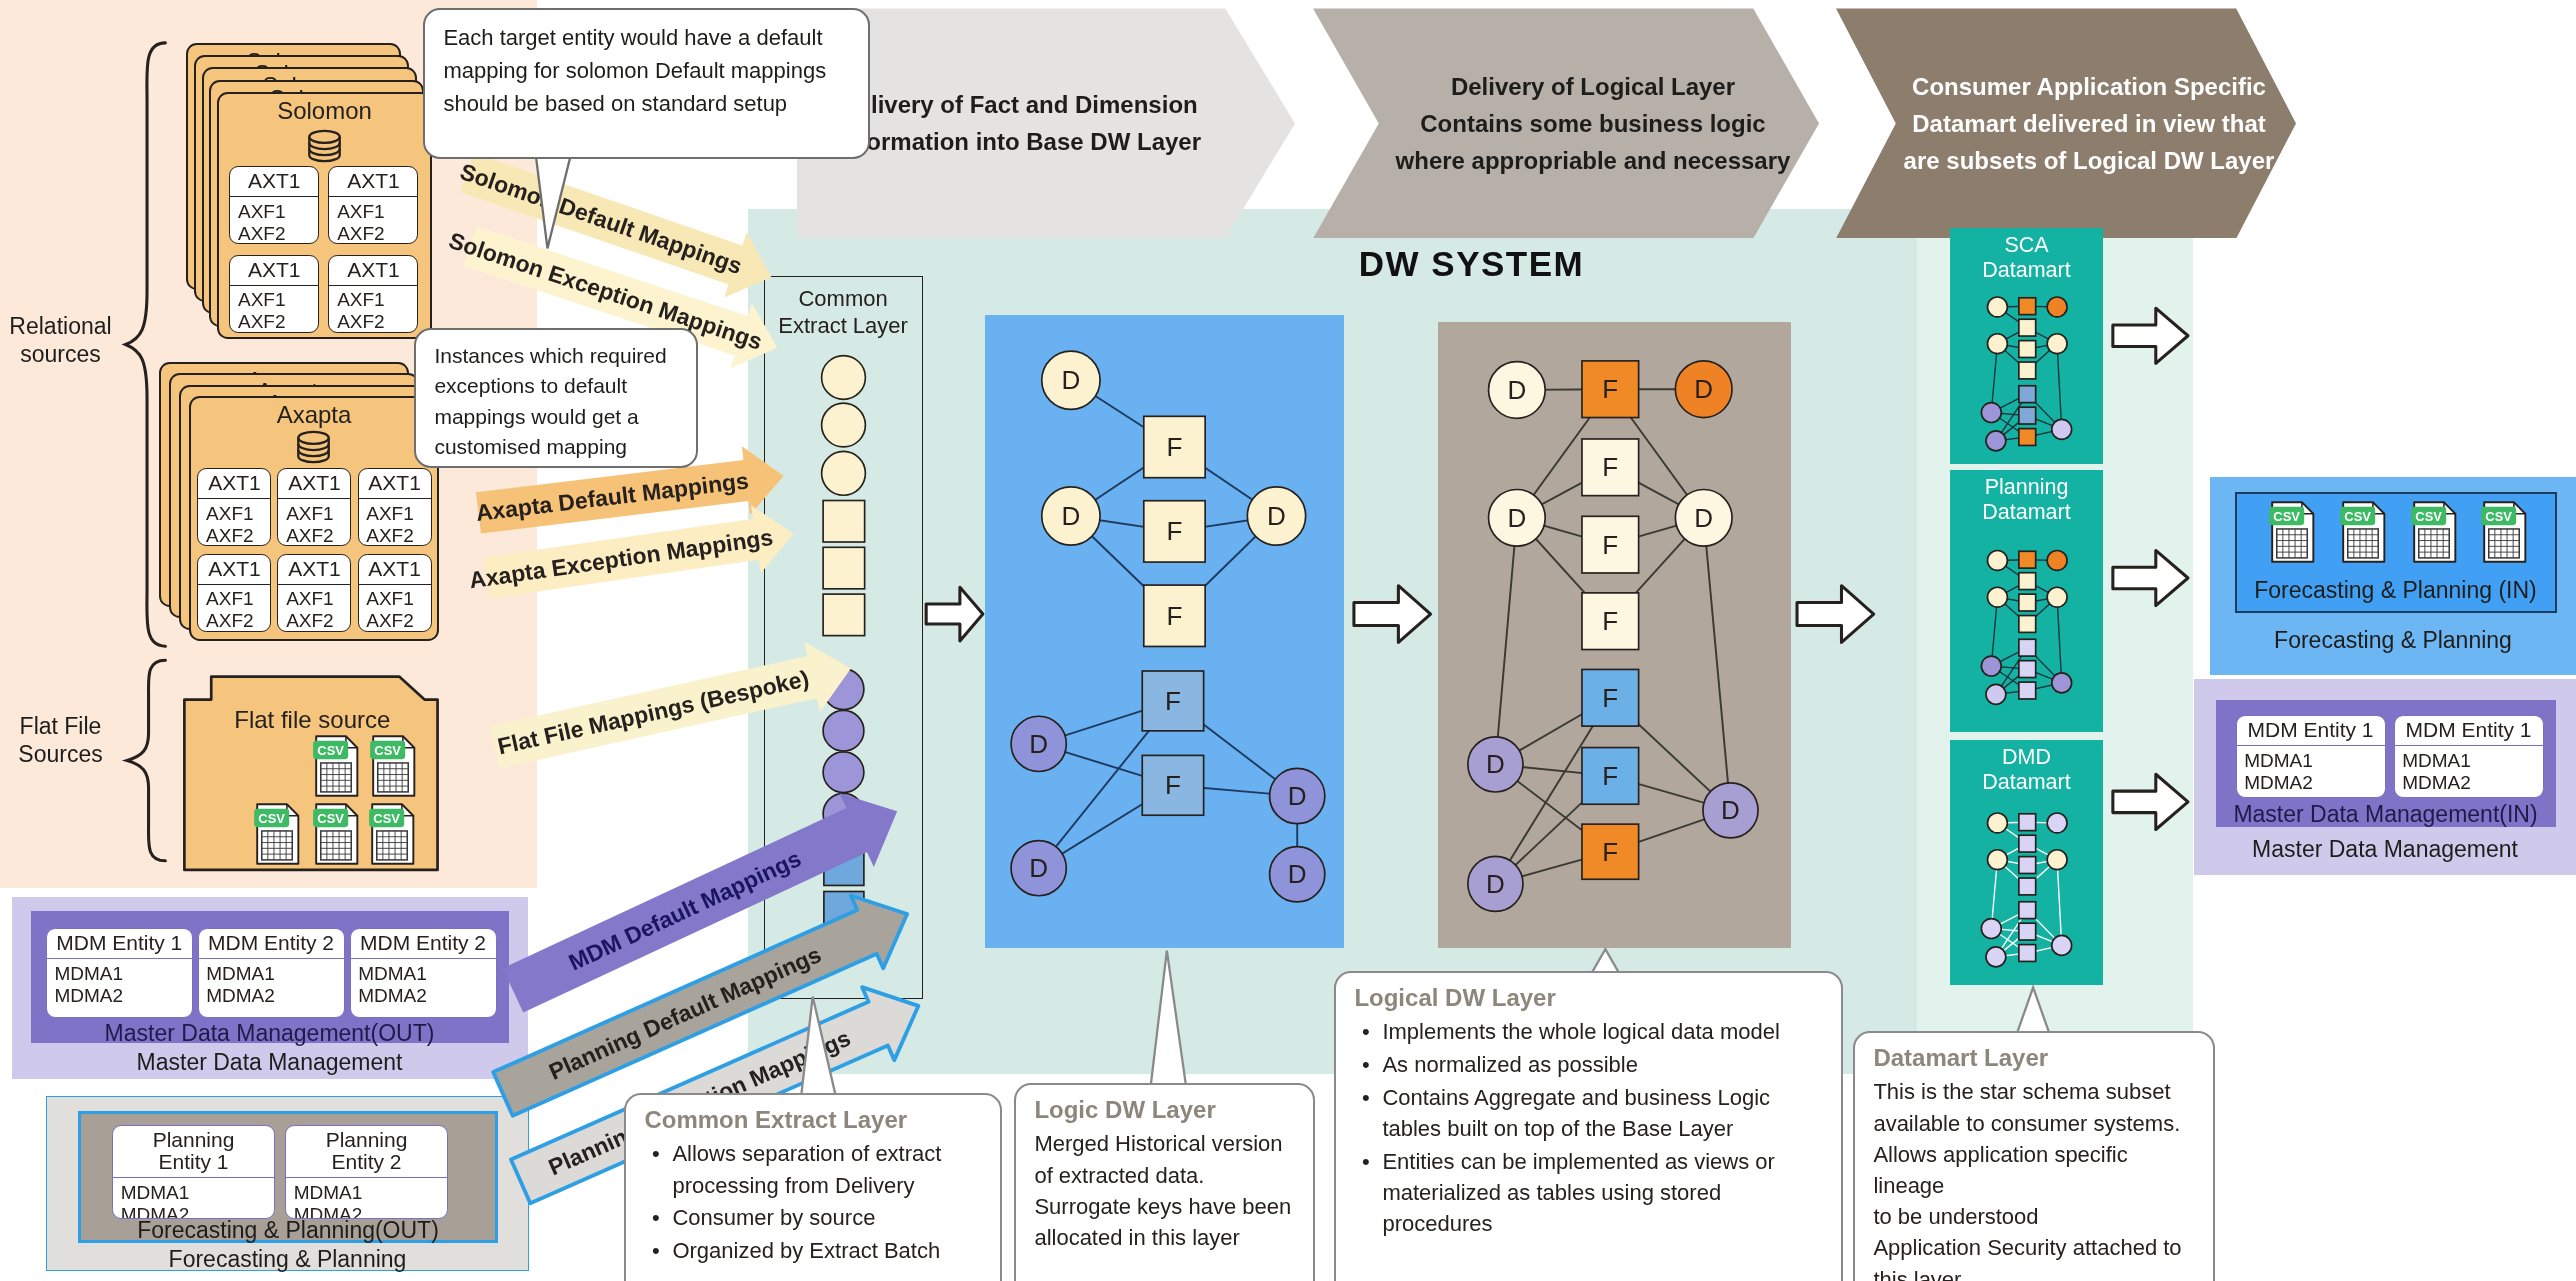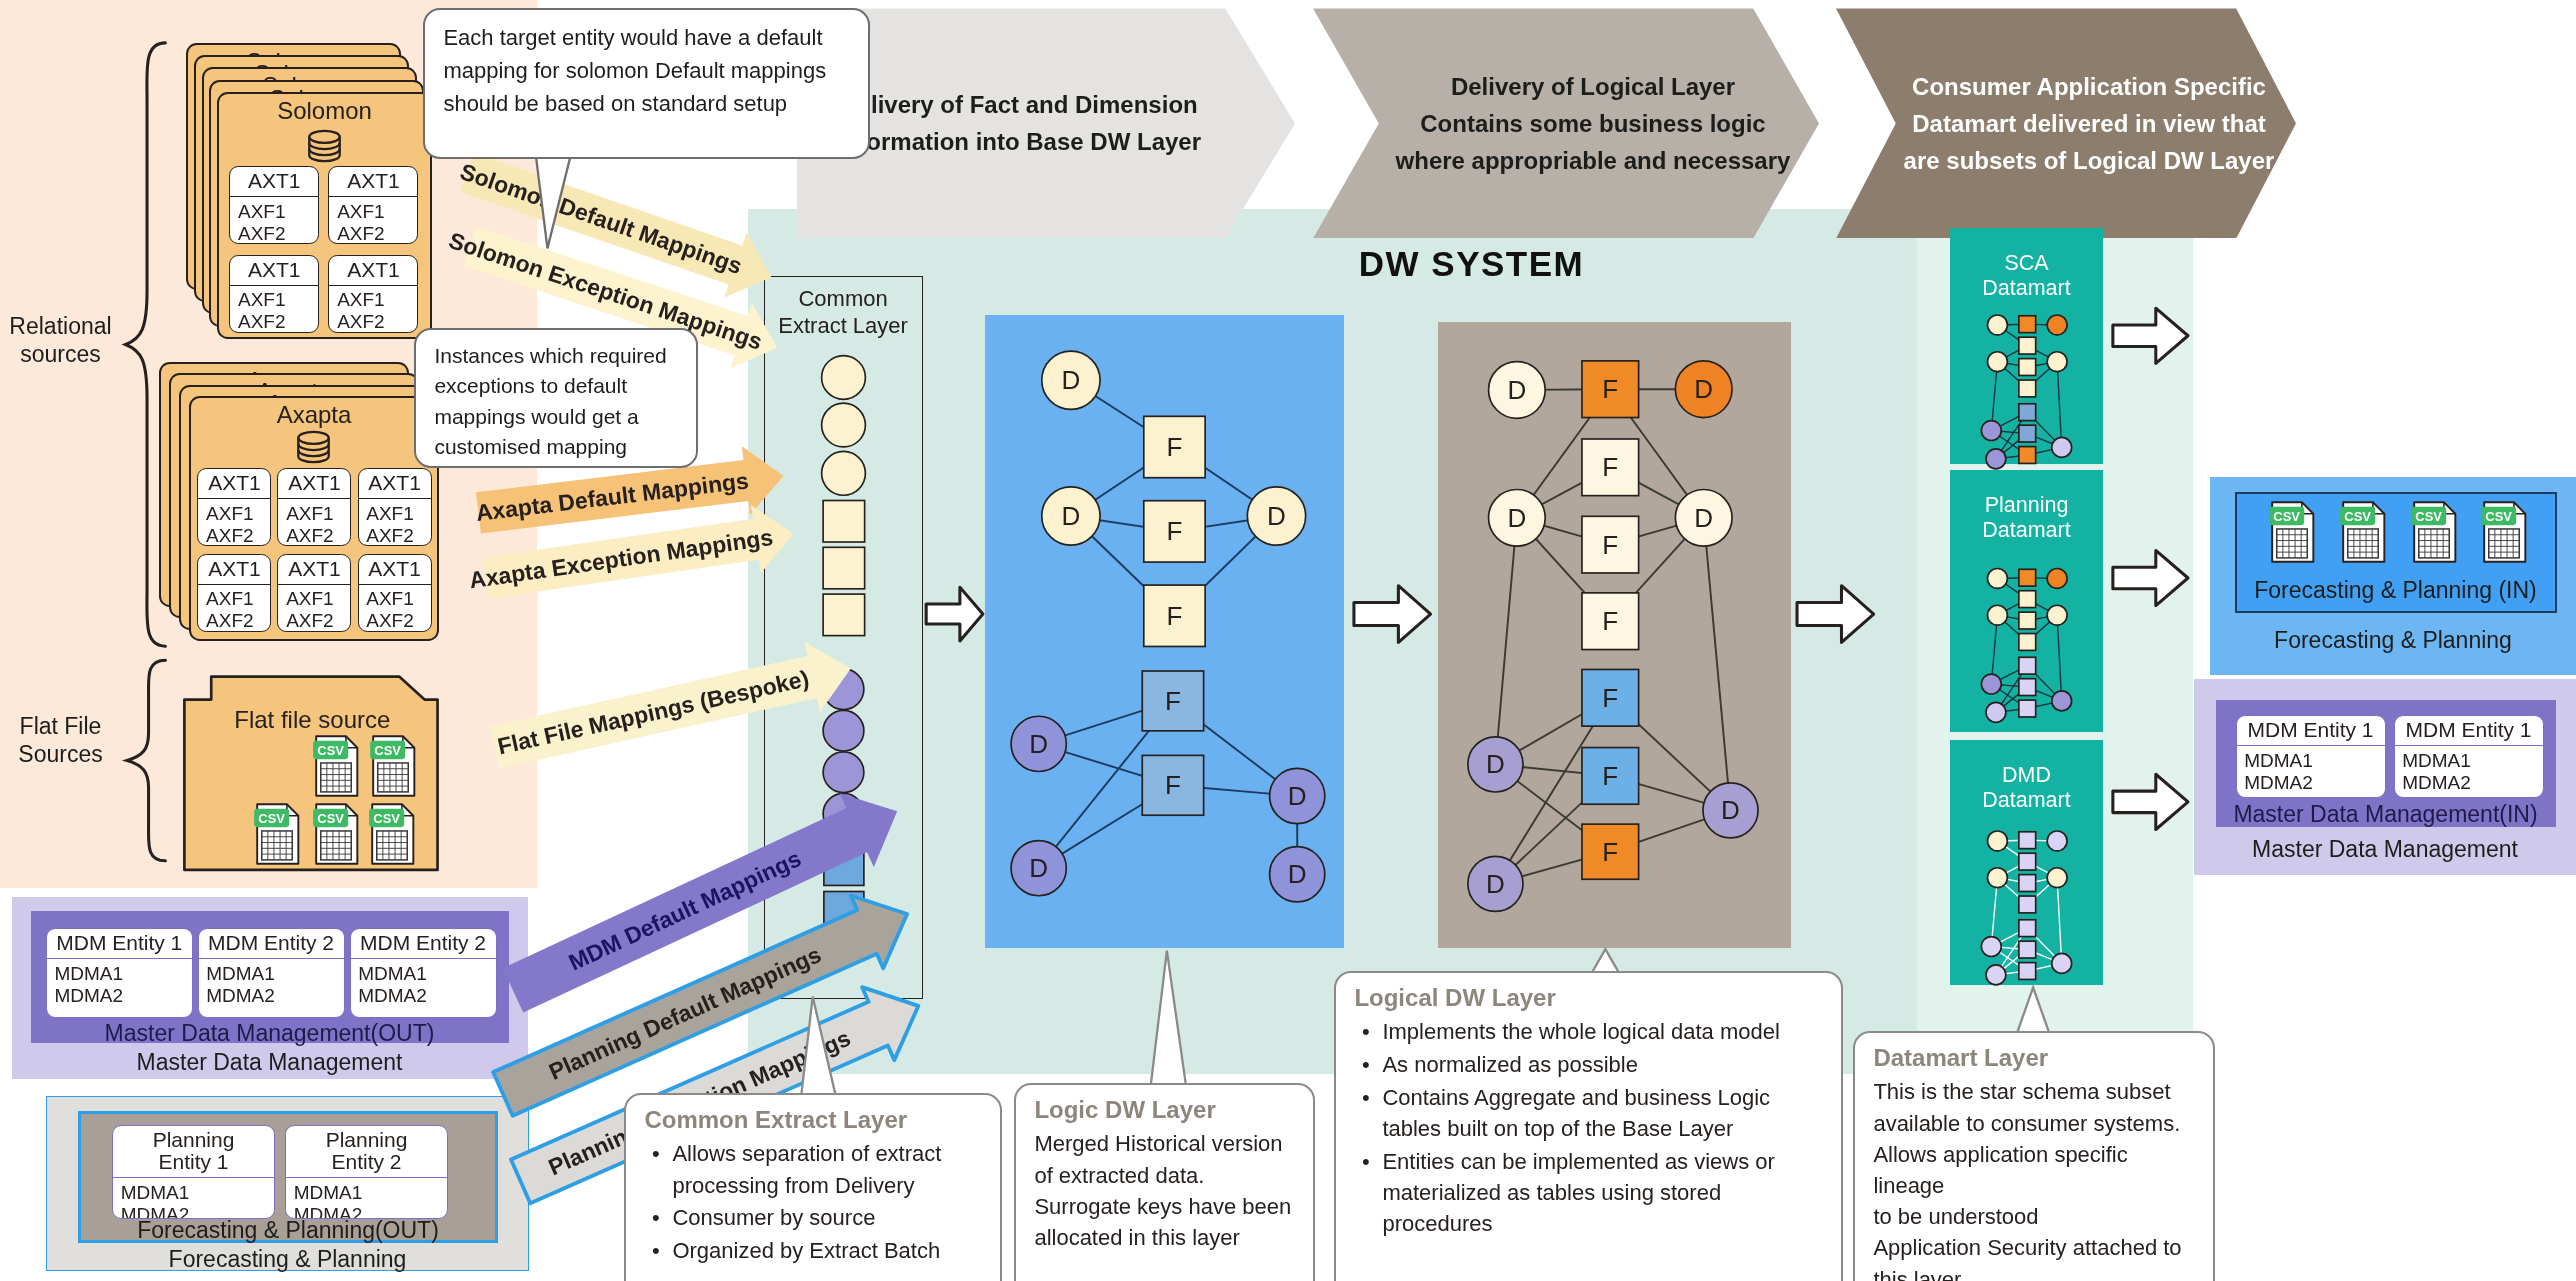--- a/index.html
+++ b/index.html
@@ -31,21 +31,21 @@
   .chev .tx{font-size:24px;font-weight:bold;line-height:1.55;text-align:center;}
   #chev1{clip-path:polygon(0 0,86% 0,100% 50%,86% 100%,0 100%);}
   #chev2,#chev3{clip-path:polygon(0 0,87% 0,100% 50%,87% 100%,0 100%,13% 50%);}
   
   #dw-title{font-size:35px;font-weight:bold;letter-spacing:1.5px;text-align:center;color:#111;}
   #extract-box{border:1.9px solid var(--ink);box-sizing:border-box;}
   #extract-title{text-align:center;font-size:22px;line-height:1.2;}
   .layer-svg{position:absolute;left:0;top:0;width:100%;height:100%;}
   
   .dm{background:var(--teal);}
-  .dm .dm-title{color:#fff;font-size:21.5px;line-height:1.18;text-align:center;padding-top:23px;}
+  .dm .dm-title{color:#fff;font-size:21.5px;line-height:1.18;text-align:center;padding-top:5px;}
   .dm svg{display:block;margin:0 auto;}
   
   .callout{background:#fff;border:2.3px solid var(--callout_border);border-radius:17px;box-sizing:border-box;padding:10.7px 18.4px;}
   .callout .co-title{font-size:24px;font-weight:bold;color:var(--callout_title);margin-bottom:4.6px;}
   .callout .co-body{font-size:22px;line-height:1.42;color:#26211e;}
   .callout ul{margin:1.5px 0 0 0;padding:0;list-style:none;}
   .callout li{position:relative;padding-left:28px;font-size:22px;line-height:1.42;margin-bottom:1.5px;}
   .callout li::before{content:"\2022";position:absolute;left:7.7px;}
   .note{background:#fff;border:2.3px solid #6e6e6e;border-radius:17px;box-sizing:border-box;
         font-size:22px;line-height:1.5;padding:10.7px 18.4px;color:#1d1d1b;margin-left:20px;}

